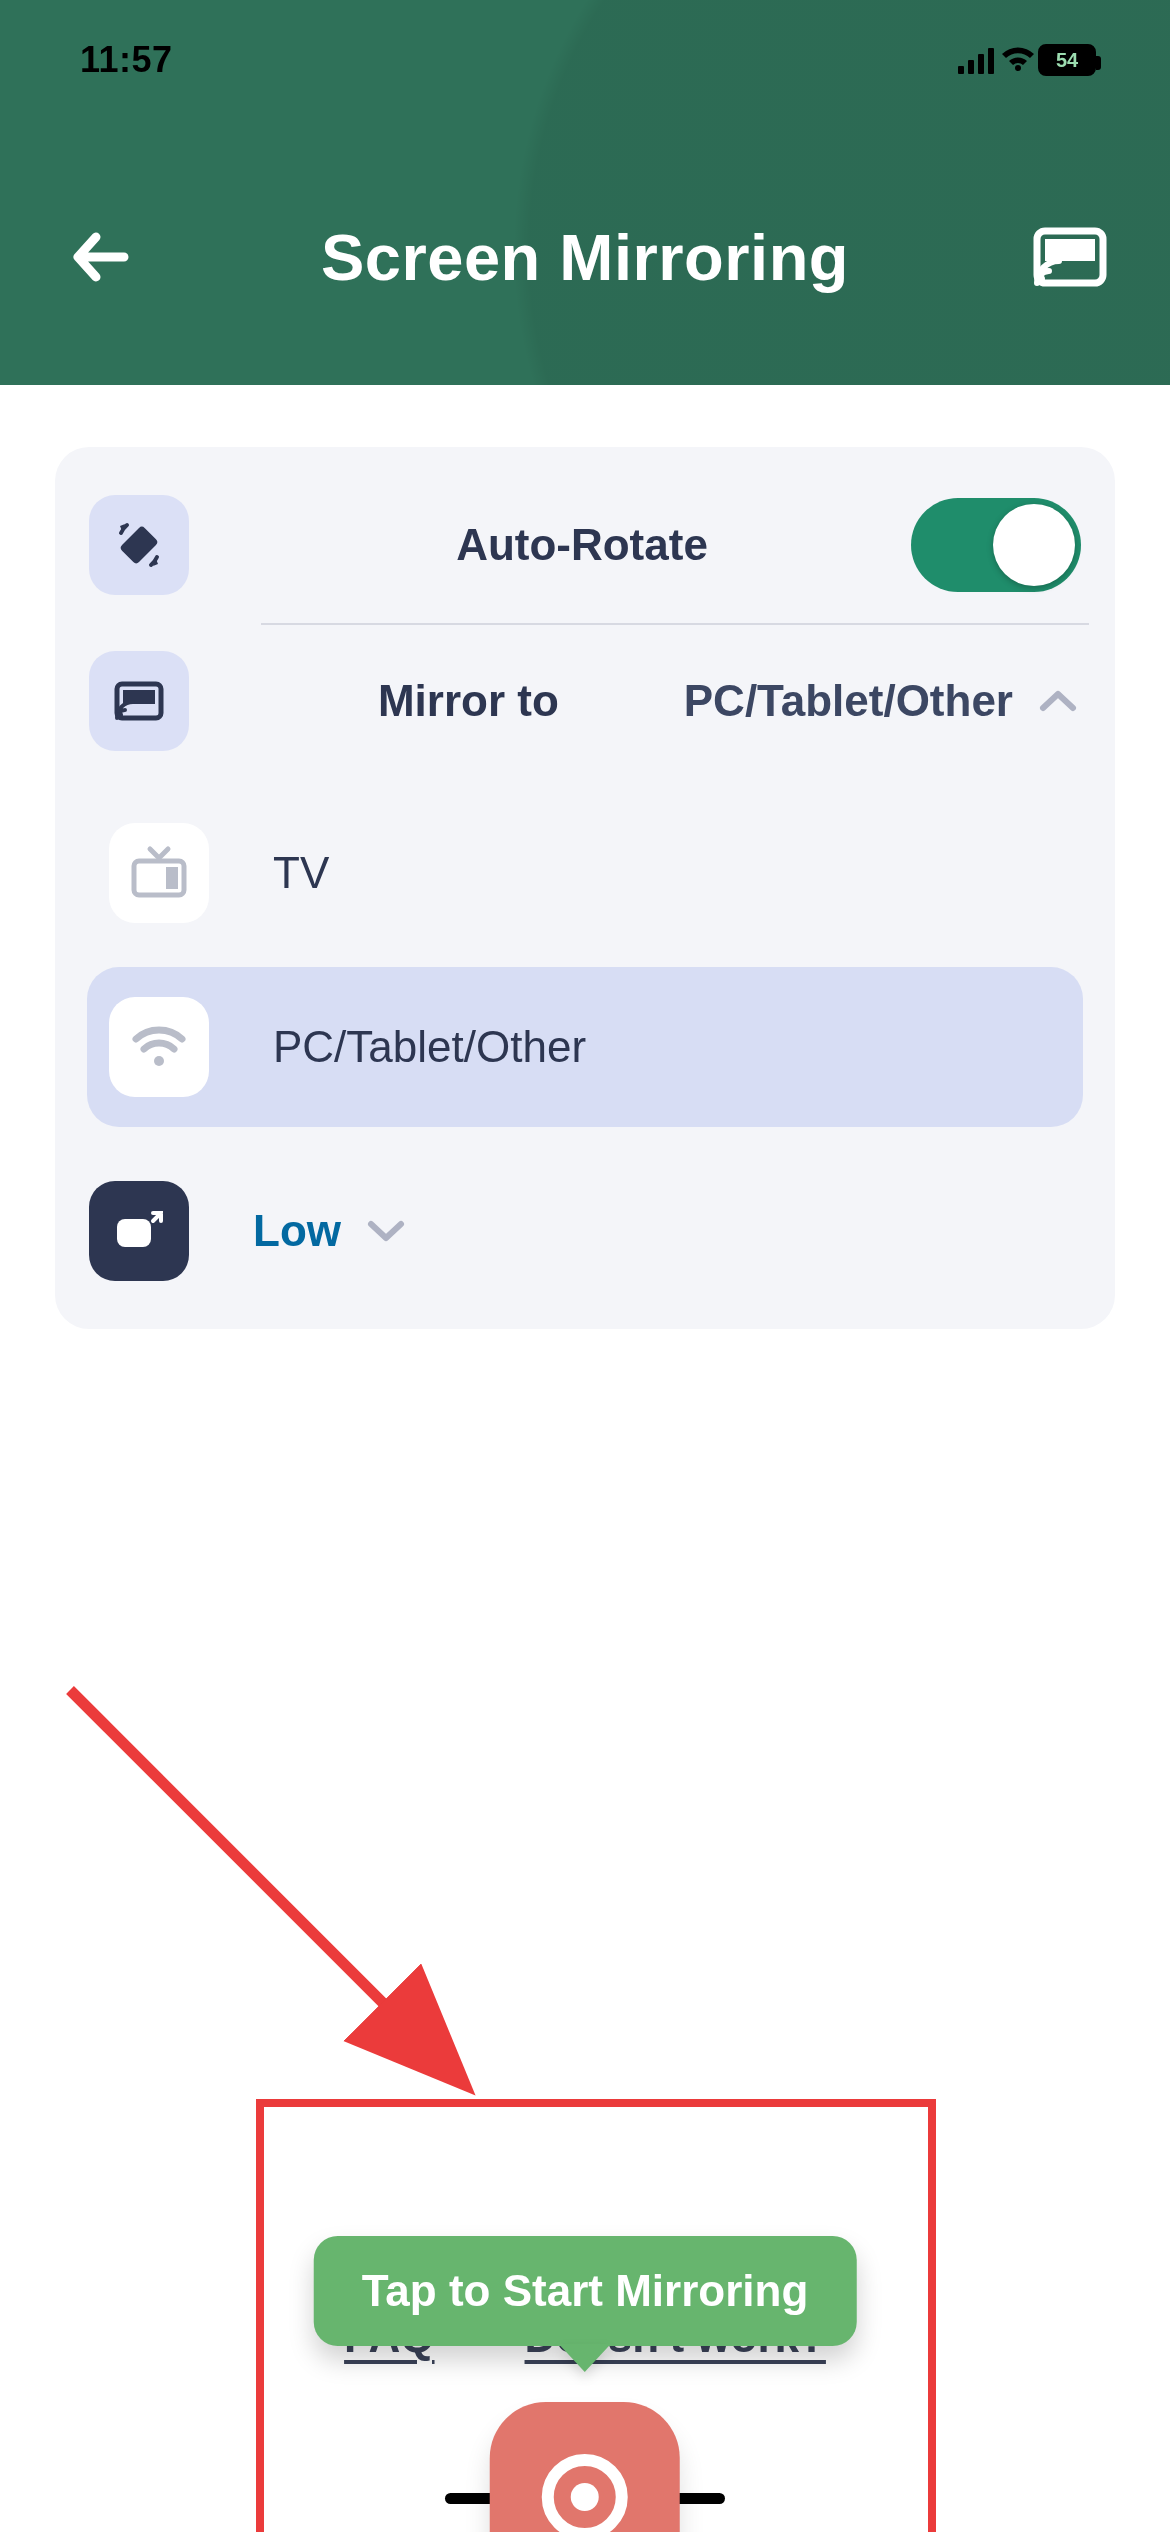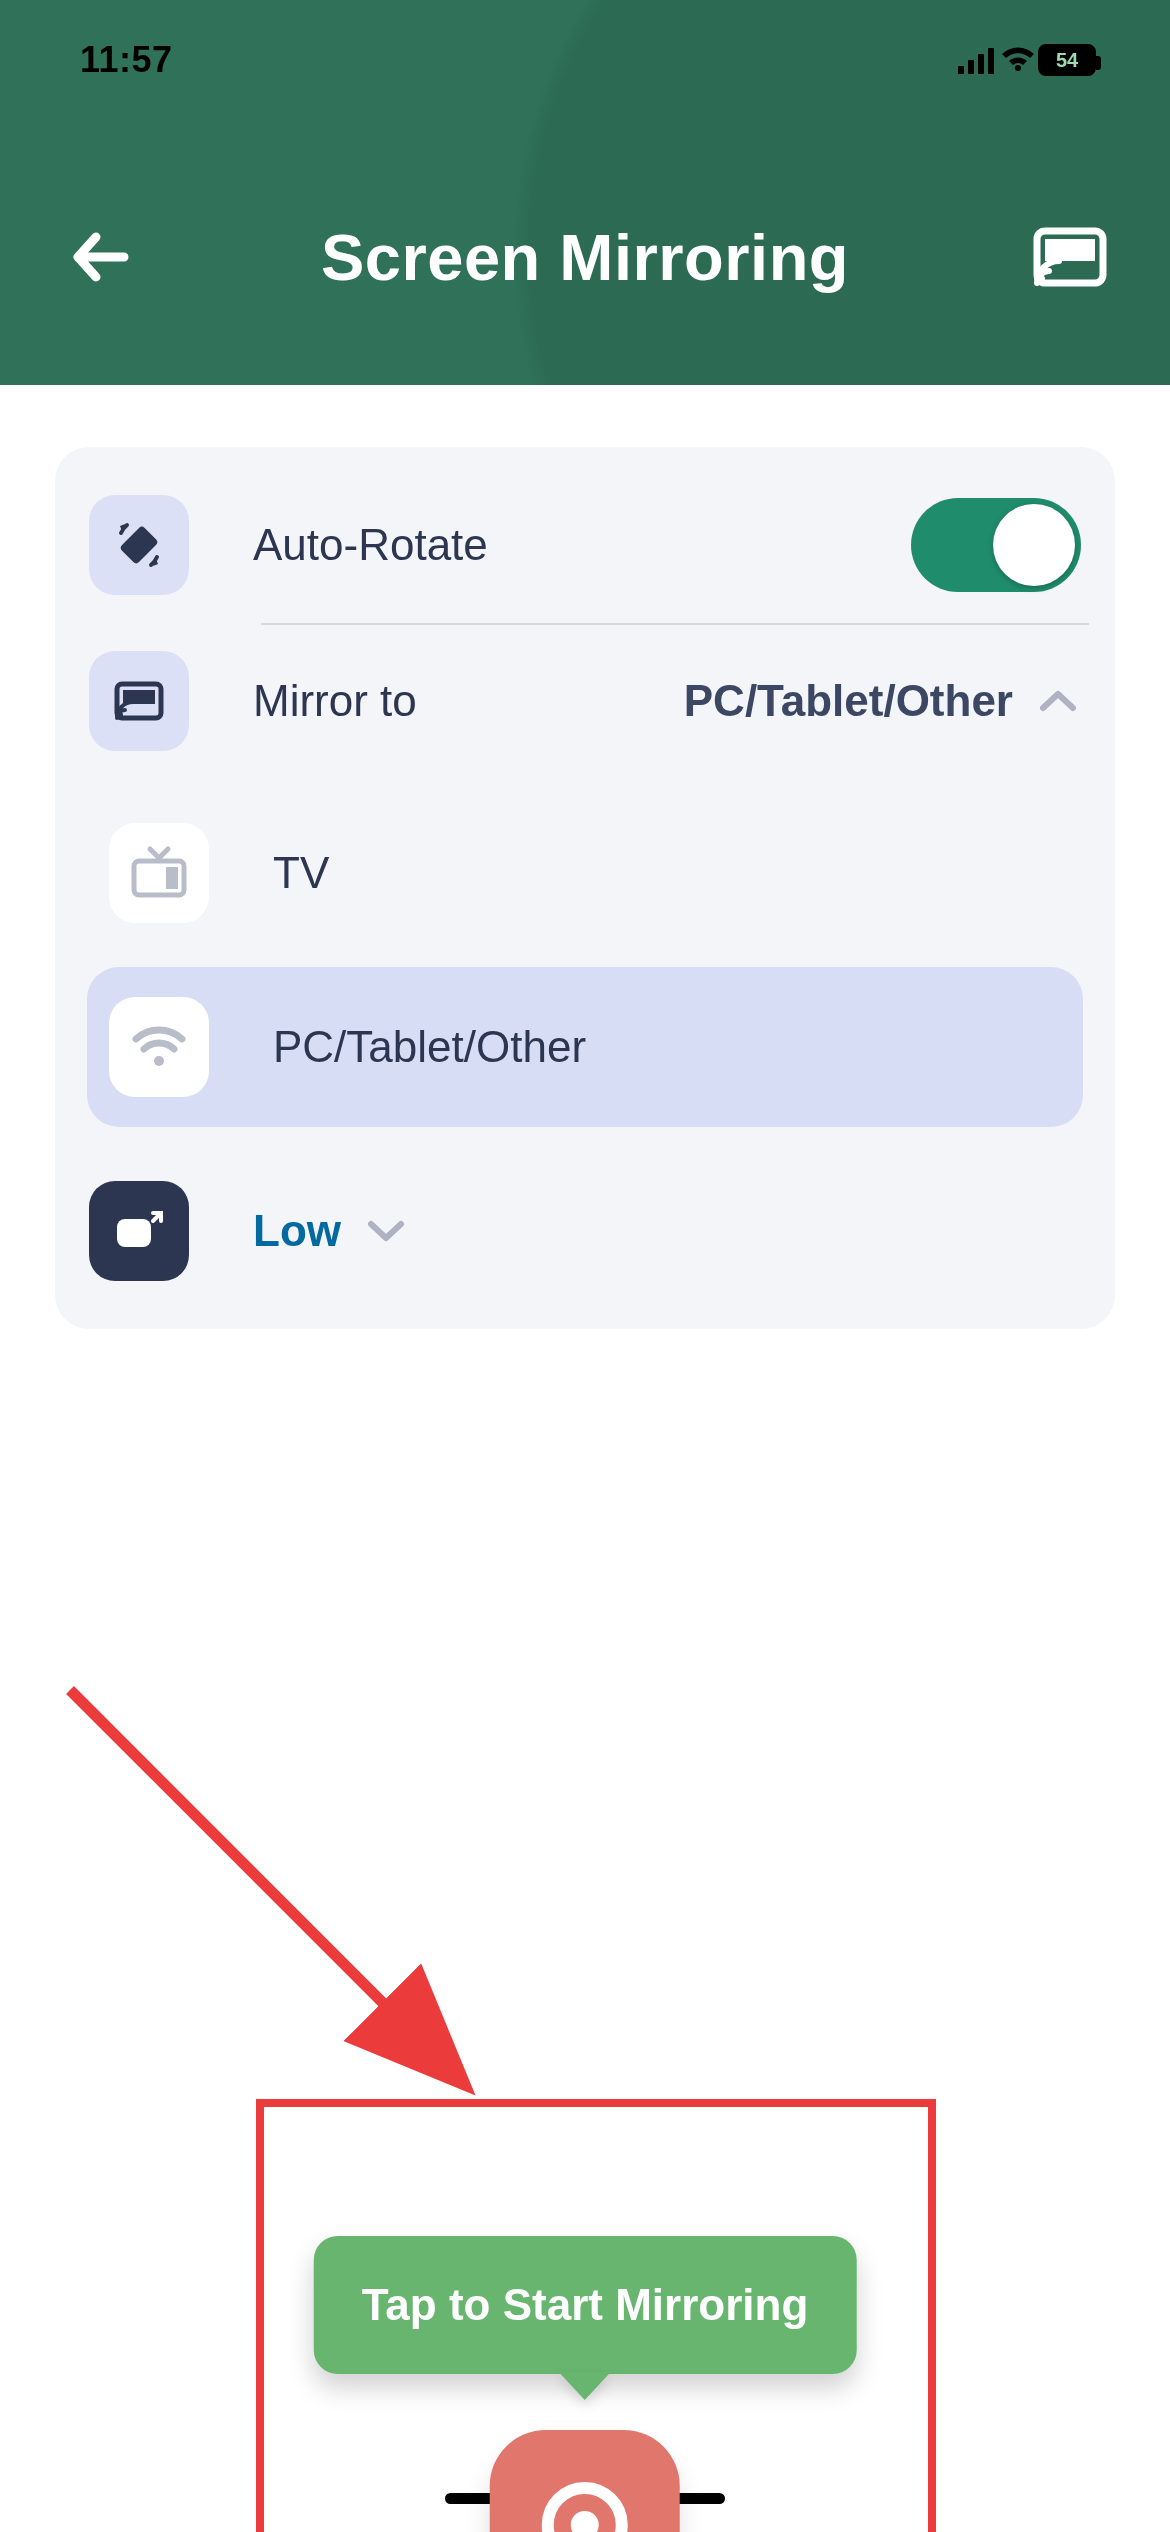--- a/index.html
+++ b/index.html
@@ -75,22 +75,23 @@
       border-top:2px solid #d7d9e2;
     }
     .row .icon-tile{
       width:100px; height:100px; border-radius:26px;
       display:flex; align-items:center; justify-content:center;
       background:#dbe0f6;
       margin-right:64px;
       flex:0 0 auto;
     }
     .row .label{
-      font-size:44px; font-weight:400; color:#2d3651;
+      font-size:44px; font-weight:700; color:#2d3651;
       flex:1 1 auto;
+      text-align:center;
     }
     .row .value{
       font-size:44px; font-weight:600; color:#3c4763;
       margin-right:22px;
     }
     .row .chevron{ width:46px; height:46px; }
 
     
     .toggle{
       width:170px; height:94px; border-radius:60px;
@@ -114,21 +115,21 @@
       width:100px; height:100px; border-radius:26px;
       background:#fff;
       display:flex; align-items:center; justify-content:center;
       margin-right:64px;
     }
     .option.selected{ background:#d7ddf4; }
     .option .opt-label{ font-size:44px; font-weight:400; color:#2d3651; }
     .tooltip{
       background:#67b56e; color:#fff;
       font-size:44px; font-weight:800;
-      padding:44px 48px;
+      padding:30px 48px;
       border-radius:24px;
       box-shadow:0 14px 26px rgba(0,0,0,.18);
       position:relative;
     }
     .tooltip::after{
       content:""; position:absolute; left:50%; bottom:-26px; transform:translateX(-50%);
       width:0; height:0;
       border-left:26px solid transparent;
       border-right:26px solid transparent;
       border-top:28px solid #67b56e;

